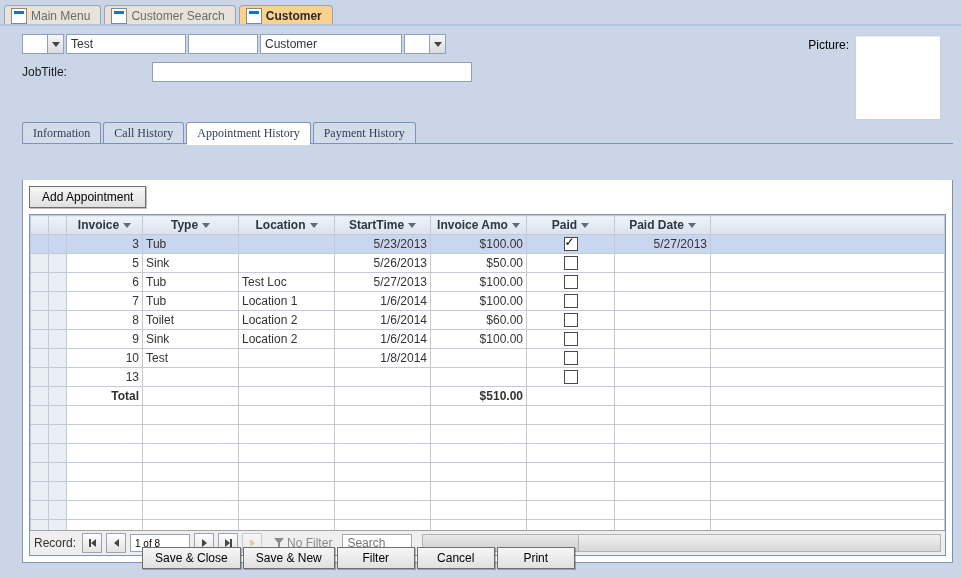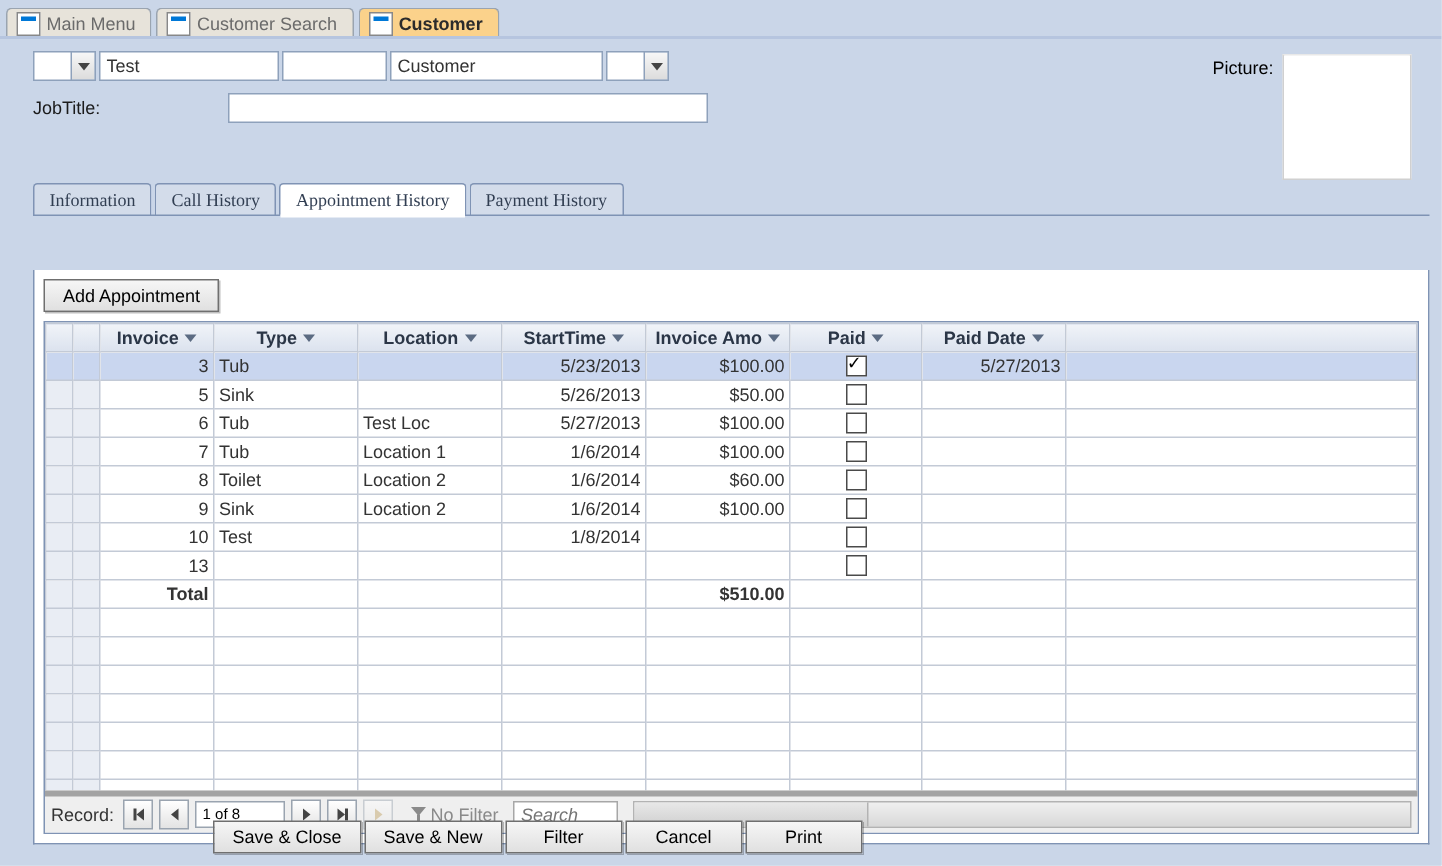--- a/index.html
+++ b/index.html
@@ -51,30 +51,30 @@
   td.rhandle, th.rhandle { width:18px; background:#e9edf4; }
   tr.selected td { background:#c9d6ef; }
   tr.total td { font-weight:bold; }
   td.num { text-align:right; }
   td.center { text-align:center; }
   td.left { text-align:left; padding-left:4px; }
   .cbx { width:12px;height:12px;border:1px solid #4a4a4a;background:#fff;display:inline-block;vertical-align:middle;position:relative; }
   .cbx.checked::after { content:"✓"; position:absolute; top:-3px; left:0; font-size:12px; color:#000; }
 
   
-  .rec-nav { display:flex; align-items:center; gap:4px; padding:2px 4px; border-top:4px solid #a3a3a3; background:#efefef; }
+  .rec-nav { display:flex; align-items:center; gap:4px; padding:2px 4px; border-top:1px solid #a3a3a3; background:#efefef; }
   .rec-nav .label { margin-right:2px; color:#333; }
   .nav-btn { width:18px; height:18px; border:1px solid #9aa4b0; background:linear-gradient(#fff,#e3e3e3); display:inline-flex; align-items:center; justify-content:center; cursor:pointer; }
   .nav-btn.disabled { opacity:.45; cursor:default; }
   .rec-input { width:60px; height:18px; box-sizing:border-box; border:1px solid #9aa4b0; padding:0 4px; font-family:inherit; font-size:10px; }
   .filter-area { display:flex; align-items:center; gap:3px; margin-left:8px; color:#8a8a8a; }
   .funnel-icon { width:10px;height:10px; display:inline-block; position:relative; }
   .funnel-icon::before{content:"";position:absolute;top:0;left:0;border-left:5px solid transparent;border-right:5px solid transparent;border-top:6px solid #8a8a8a;}
   .funnel-icon::after{content:"";position:absolute;top:5px;left:4px;width:2px;height:5px;background:#8a8a8a;}
-  .search-box { width:70px; height:18px; border:1px solid #a7a7a7; color:#888; font-style:italic; padding:0 4px; box-sizing:border-box; margin-left:6px; font-family:inherit; font-size:12px; }
+  .search-box { width:70px; height:18px; border:1px solid #a7a7a7; color:#888; padding:0 4px; box-sizing:border-box; margin-left:6px; font-family:inherit; font-size:12px; }
   .hscroll { flex:1; margin-left:6px; height:16px; border:1px solid #b3b3b3; background:linear-gradient(#f0f0f0,#d8d8d8); position:relative; }
   .hscroll .thumb { position:absolute; top:0; bottom:0; left:0; width:30%; background:linear-gradient(#e8e8e8,#cfcfcf); border-right:1px solid #b3b3b3; }
 
   
   .bottom-bar { position:absolute; left:142px; bottom:8px; display:flex; gap:2px; }
   .bottom-btn { min-width:78px; text-align:center; }
 
   .tri-left{width:0;height:0;border-top:4px solid transparent;border-bottom:4px solid transparent;border-right:5px solid #444;}
   .tri-right{width:0;height:0;border-top:4px solid transparent;border-bottom:4px solid transparent;border-left:5px solid #444;}
   .bar{width:2px;height:8px;background:#444;}

